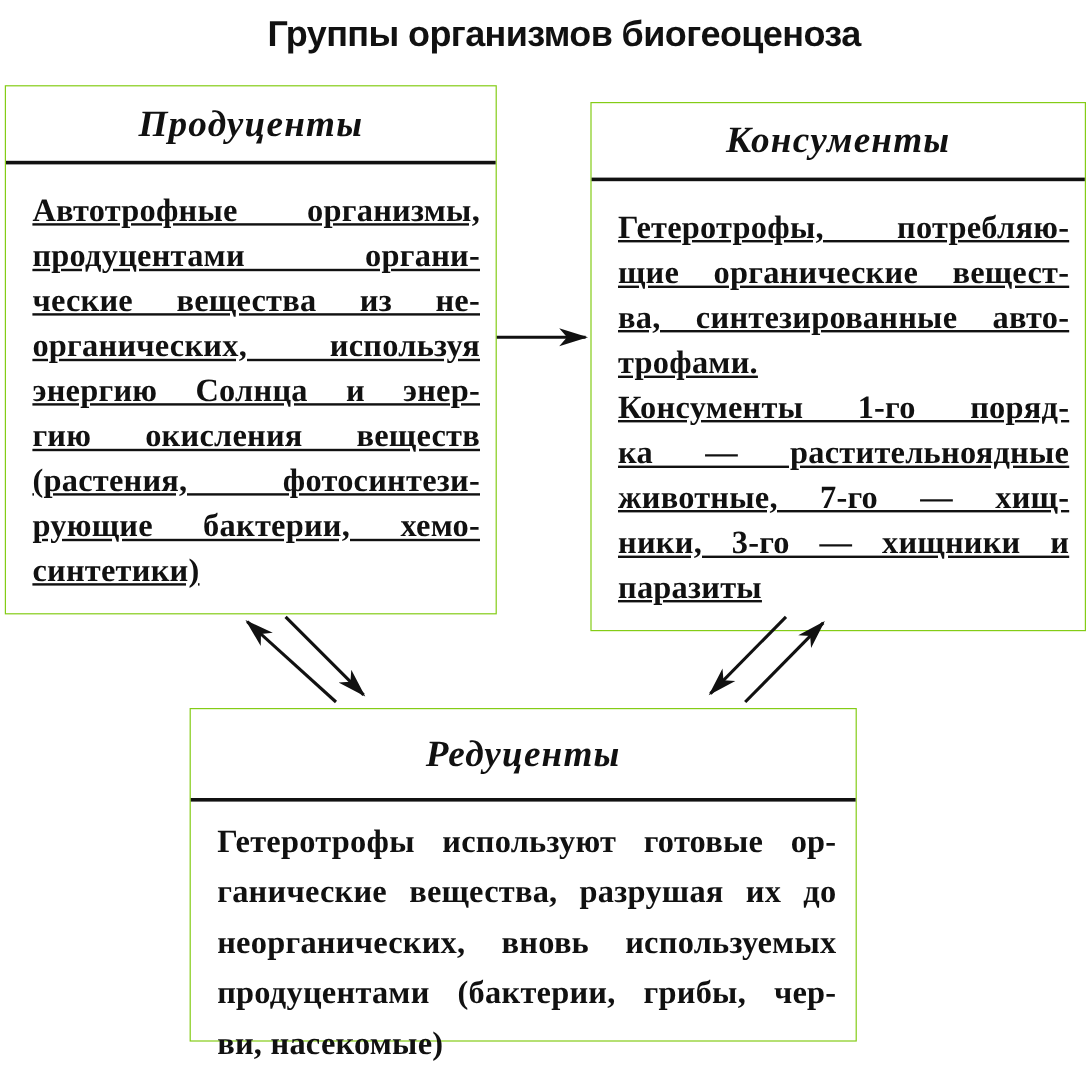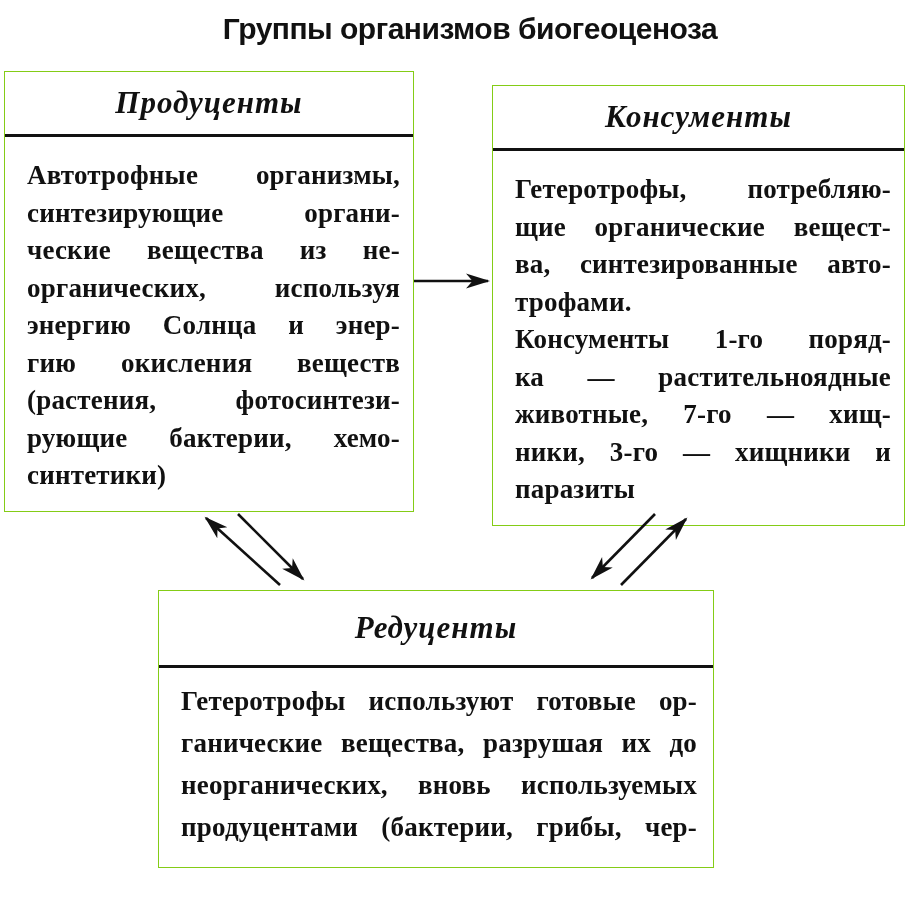--- a/index.html
+++ b/index.html
@@ -54,20 +54,21 @@
   .box-body {
     font-family: "Liberation Serif", serif;
     font-weight: bold;
     font-size: 27px;
     letter-spacing: 0.2px;
     color: #111111;
   }
   .box-producers .box-body, .box-consumers .box-body {
     padding: 20px 13px 0 22px;
     line-height: 37.5px;
+    text-decoration: underline;
   }
   .box-reducers .box-body {
     padding: 12px 16px 0 22px;
     line-height: 42px;
   }
   .tline {
     text-align: justify;
     text-align-last: justify;
     white-space: nowrap;
   }
@@ -89,21 +90,21 @@
 <body>
 
 <div class="canvas">
 
   <div class="title">Группы организмов биогеоценоза</div>
 
   <div class="box box-producers">
     <div class="box-header">Продуценты</div>
     <div class="box-body">
       <div class="tline">Автотрофные организмы,</div>
-      <div class="tline">синтезирующие органи-</div>
+      <div class="tline">продуцентами органи-</div>
       <div class="tline">ческие вещества из не-</div>
       <div class="tline">органических, используя</div>
       <div class="tline">энергию Солнца и энер-</div>
       <div class="tline">гию окисления веществ</div>
       <div class="tline">(растения, фотосинтези-</div>
       <div class="tline">рующие бактерии, хемо-</div>
       <div class="tline endline">синтетики)</div>
     </div>
   </div>
 
@@ -122,20 +123,21 @@
     </div>
   </div>
 
   <div class="box box-reducers">
     <div class="box-header">Редуценты</div>
     <div class="box-body">
       <div class="tline">Гетеротрофы используют готовые ор-</div>
       <div class="tline">ганические вещества, разрушая их до</div>
       <div class="tline">неорганических, вновь используемых</div>
       <div class="tline">продуцентами (бактерии, грибы, чер-</div>
+      <div class="tline endline">ви, насекомые)</div>
     </div>
   </div>
 
   <svg class="arrows" viewBox="0 0 910 902" xmlns="http://www.w3.org/2000/svg">
     <defs>
       <marker id="ah" markerUnits="userSpaceOnUse" markerWidth="26" markerHeight="18" refX="22" refY="9" orient="auto">
         <polygon points="0,1.5 24,9 0,16.5 6.5,9"></polygon>
       </marker>
     </defs>
 

